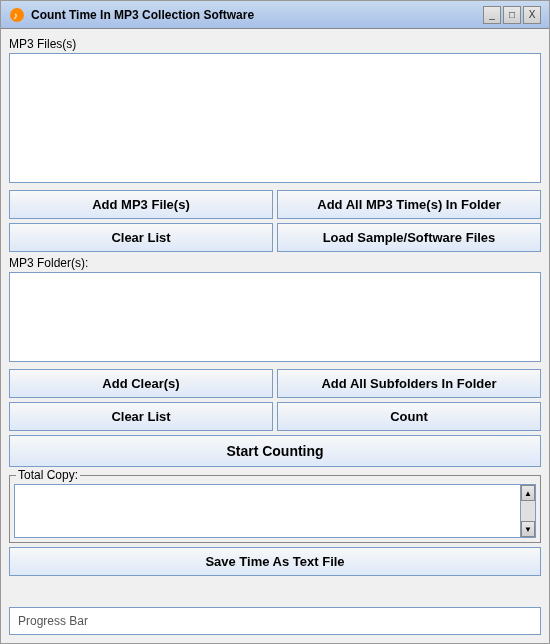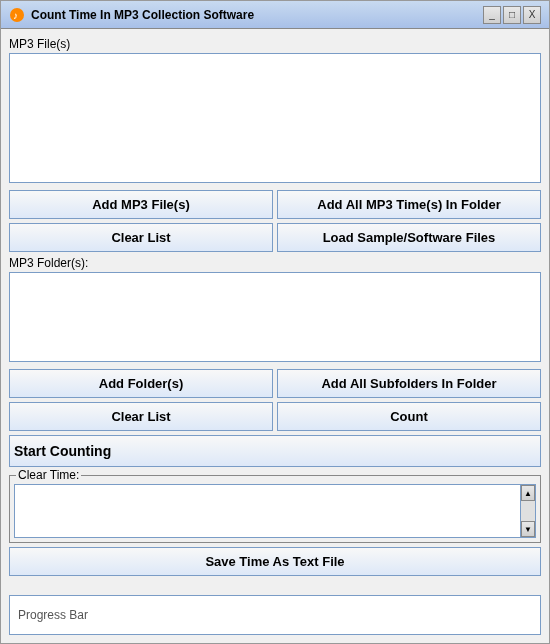--- a/index.html
+++ b/index.html
@@ -114,21 +114,21 @@
 
     .btn-full {
       width: 100%;
       padding: 7px 4px;
       background: linear-gradient(to bottom, #f8f8f8, #dde8f8);
       border: 1px solid #7a9cc6;
       cursor: pointer;
       font-size: 14px;
       font-weight: bold;
       color: #000;
-      text-align: left;
+      text-align: center;
     }
 
     .total-time-frame {
       border: 1px solid #888;
       padding: 8px 4px 4px 4px;
       position: relative;
       margin-top: 4px;
     }
 
     .total-time-legend {
@@ -195,21 +195,21 @@
     .scroll-track {
       flex: 1;
       width: 14px;
       background: #e0e0e0;
     }
 
     .progress-bar-section {
       background: white;
       border: 1px solid #7a9cc6;
       padding: 4px 8px;
-      height: 40px;
+      height: 28px;
       display: flex;
       align-items: center;
       flex-shrink: 0;
       margin: 0 8px 8px 8px;
     }
 
     .progress-label {
       font-size: 12px;
       color: #555;
     }
@@ -229,53 +229,53 @@
     <div class="title-bar-controls">
       <div class="title-btn">_</div>
       <div class="title-btn">□</div>
       <div class="title-btn">X</div>
     </div>
   </div>
 
   <div class="content">
 
     <div>
-      <div class="section-label">MP3 File(s)</div>
+      <div class="section-label">MP3 Files(s)</div>
       <textarea class="list-box mp3-files-box" readonly="" style=""></textarea>
     </div>
 
     <div class="btn-row">
       <button class="btn">Add MP3 File(s)</button>
       <button class="btn">Add All MP3 Time(s) In Folder</button>
     </div>
 
     <div class="btn-row">
       <button class="btn">Clear List</button>
       <button class="btn">Load Sample/Software Files</button>
     </div>
 
     <div>
       <div class="section-label">MP3 Folder(s):</div>
       <textarea class="list-box mp3-folders-box" readonly="" style=""></textarea>
     </div>
 
     <div class="btn-row">
-      <button class="btn">Add Folder(s)</button>
+      <button class="btn">Add Clear(s)</button>
       <button class="btn">Add All Subfolders In Folder</button>
     </div>
 
     <div class="btn-row">
       <button class="btn">Clear List</button>
       <button class="btn">Count</button>
     </div>
 
     <button class="btn-full">Start Counting</button>
 
     <div class="total-time-frame">
-      <span class="total-time-legend">Clear Time:</span>
+      <span class="total-time-legend">Total Copy:</span>
       <div class="total-time-inner">
         <textarea class="total-time-textarea" readonly="" style=""></textarea>
         <div class="scrollbar-area">
           <div class="scroll-up">▲</div>
           <div class="scroll-track"></div>
           <div class="scroll-down">▼</div>
         </div>
       </div>
     </div>
 

